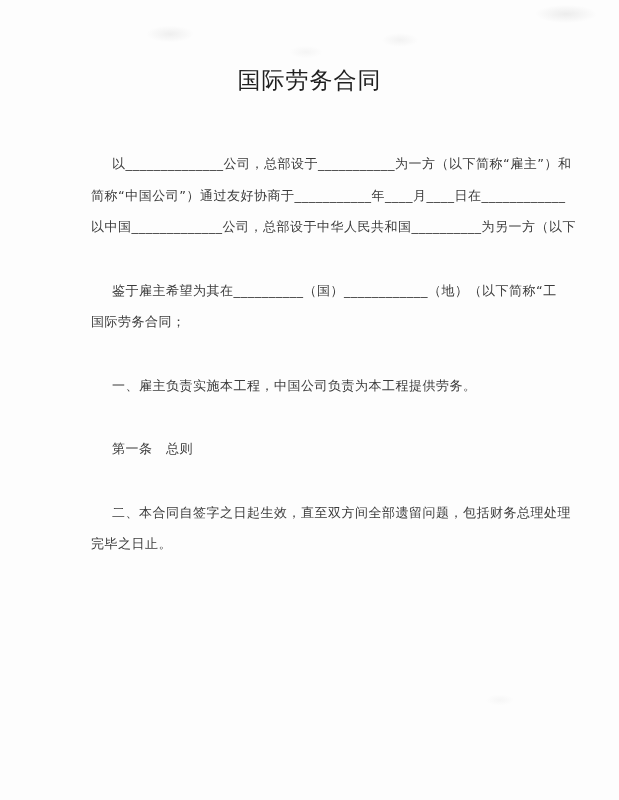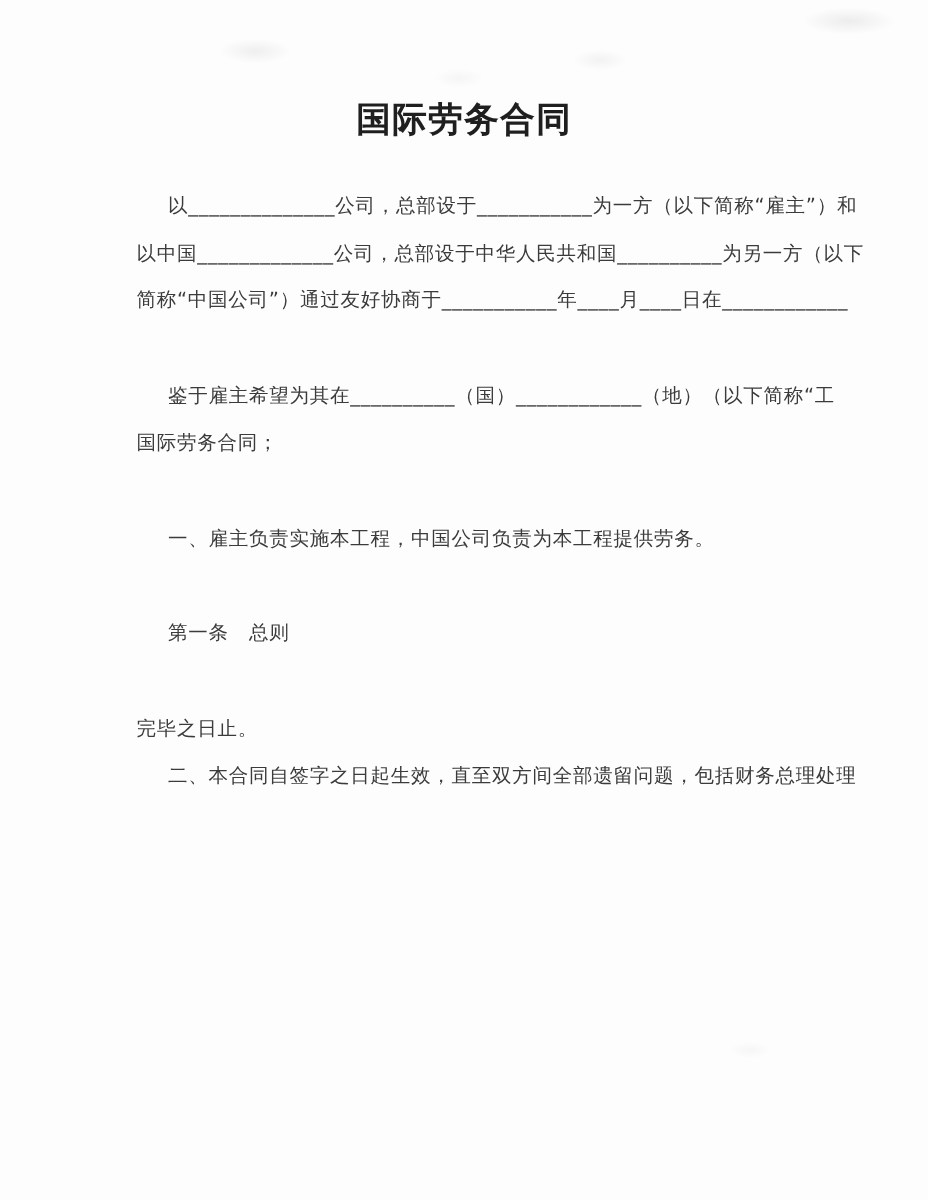--- a/index.html
+++ b/index.html
@@ -24,24 +24,24 @@
     font-family: "DejaVu Sans", "Liberation Sans", sans-serif;
     color: #3b3b3b;
   }
   .content {
     position: absolute;
     top: 63px;
     left: 91px;
     width: 437px;
   }
   .doc-title {
-    margin: 0 0 25px 0;
+    margin: 0 0 51px 0;
     text-align: center;
     font-size: 23px;
-    font-weight: bold;
+    font-weight: normal;
     line-height: 34px;
     letter-spacing: 1px;
     color: #1f1f1f;
   }
   .para {
     margin: 2px 0 32px 0;
     font-size: 13px;
     line-height: 31.5px;
     letter-spacing: 0.5px;
   }
@@ -55,37 +55,37 @@
 </head>
 <body>
 
 <div class="page">
   <div class="content">
 
     <h1 class="doc-title">国际劳务合同</h1>
 
     <div class="para">
       <div class="line indent">以______________公司，总部设于___________为一方（以下简称“雇主”）和</div>
+      <div class="line">简称“中国公司”）通过友好协商于___________年____月____日在____________</div>
       <div class="line">以中国_____________公司，总部设于中华人民共和国__________为另一方（以下</div>
-      <div class="line">简称“中国公司”）通过友好协商于___________年____月____日在____________</div>
     </div>
 
     <div class="para">
       <div class="line indent">鉴于雇主希望为其在__________（国）____________（地）（以下简称“工</div>
       <div class="line">国际劳务合同；</div>
     </div>
 
 
     <div class="para">
       <div class="line indent">一、雇主负责实施本工程，中国公司负责为本工程提供劳务。</div>
     </div>
 
     <div class="para">
       <div class="line indent">第一条　总则</div>
     </div>
 
     <div class="para">
+      <div class="line indent">二、本合同自签字之日起生效，直至双方间全部遗留问题，包括财务总理处理</div>
       <div class="line">完毕之日止。</div>
-      <div class="line indent">二、本合同自签字之日起生效，直至双方间全部遗留问题，包括财务总理处理</div>
     </div>
 
   </div>
 </div>
 
 </body></html>

